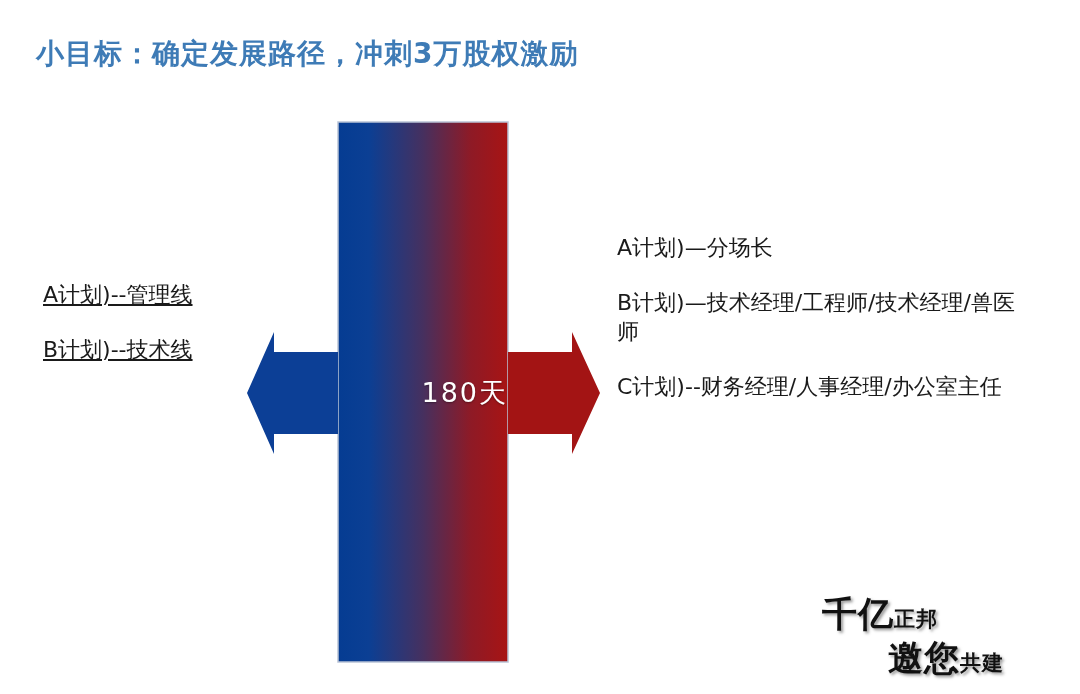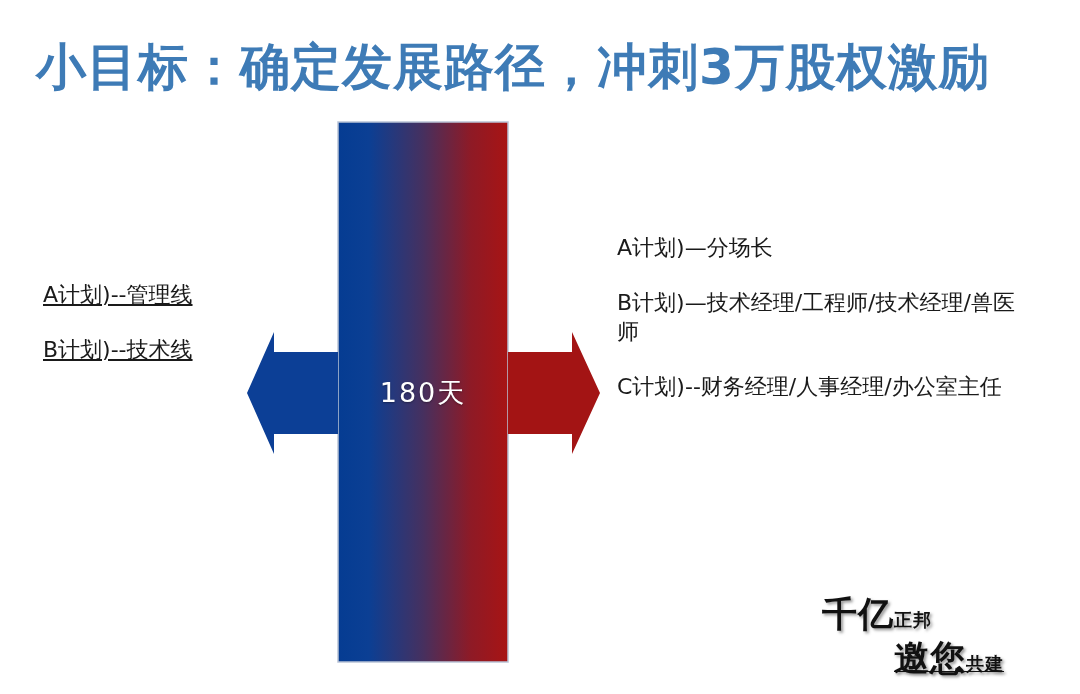--- a/index.html
+++ b/index.html
@@ -20,21 +20,21 @@
     overflow: hidden;
   }
 
   
   #title {
     position: absolute;
     left: 36px;
     top: 36px;
     width: 1000px;
     font-family: "DejaVu Sans", "Liberation Sans", sans-serif;
-    font-size: 50px;
+    font-size: 28px;
     font-weight: bold;
     letter-spacing: 1px;
     color: #3E7BB6;
     white-space: nowrap;
     line-height: 1.25;
   }
 
   
   #cross-graphic {
     position: absolute;
@@ -51,21 +51,21 @@
   }
 
   #center-label {
     position: absolute;
     left: 338px;
     top: 352px;
     width: 170px;
     height: 82px;
     display: flex;
     flex-direction: column;
-    align-items: center;
+    align-items: flex-end;
     justify-content: center;
     color: #ffffff;
     font-family: "DejaVu Sans", "Liberation Sans", sans-serif;
     font-size: 27px;
     line-height: 1.32;
     letter-spacing: 2px;
     text-shadow: 0 1px 2px rgba(0,0,0,0.35);
     pointer-events: none;
   }
   #center-label .cl-line { white-space: nowrap; }
@@ -103,23 +103,23 @@
     font-family: "DejaVu Serif", "Liberation Serif", serif;
     color: #111111;
     font-weight: bold;
     text-shadow: 2px 2px 3px rgba(120,120,120,0.75);
   }
   #signature .sig-line {
     white-space: nowrap;
     line-height: 1.15;
   }
   #signature .sig-line-1 { text-align: left; padding-left: 12px; }
-  #signature .sig-line-2 { text-align: right; padding-right: 6px; margin-top: 4px; text-decoration: underline; }
+  #signature .sig-line-2 { text-align: right; padding-right: 6px; margin-top: 4px; }
   .sig-big { font-size: 35px; letter-spacing: 1px; }
-  .sig-small { font-size: 18px; letter-spacing: 1px; text-align: center; }
+  .sig-small { font-size: 21px; letter-spacing: 1px; text-align: center; }
 </style>
 </head>
 <body>
 
 <div id="slide">
 
   <div id="title">小目标：确定发展路径，冲刺3万股权激励</div>
 
   <div id="cross-graphic">
     <svg viewBox="0 0 370 550" xmlns="http://www.w3.org/2000/svg">

